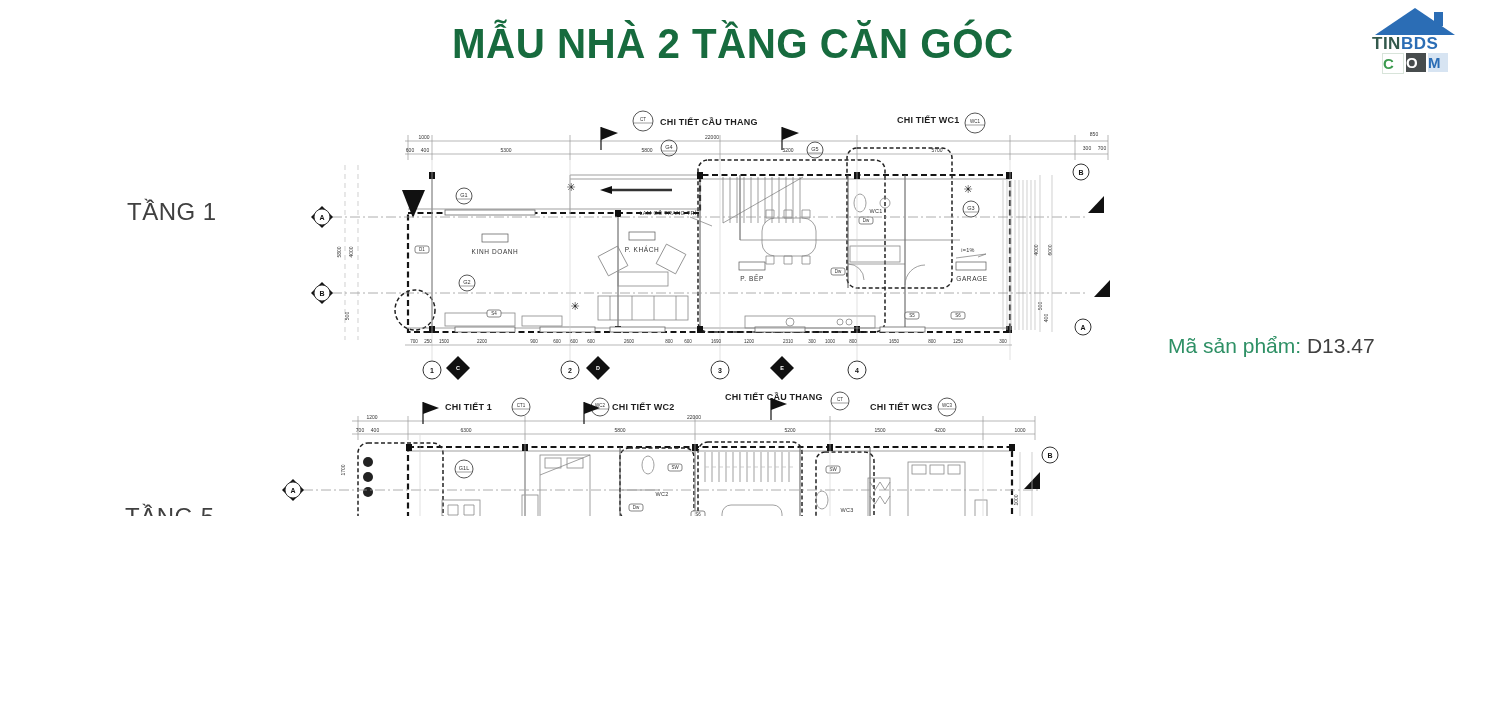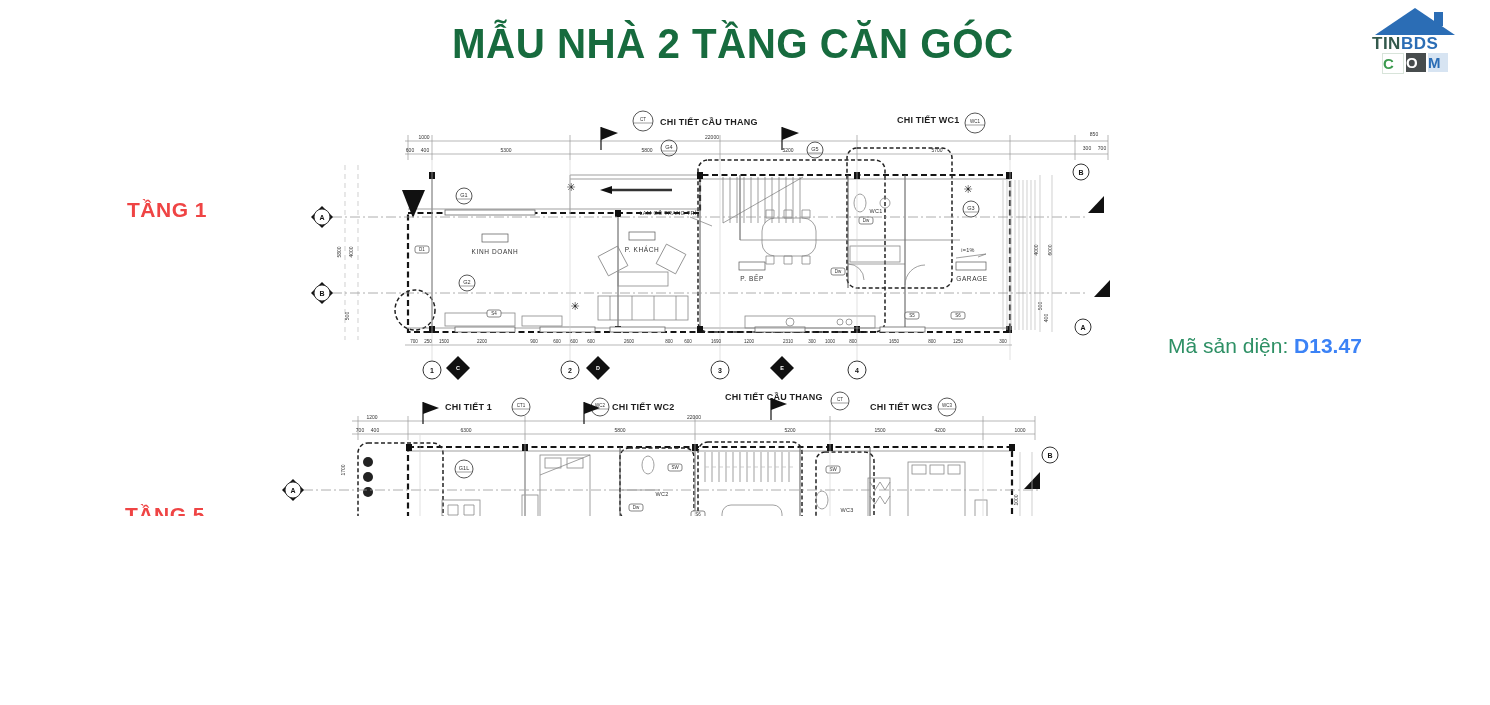--- a/index.html
+++ b/index.html
@@ -1,23 +1,23 @@
 <!DOCTYPE html>
 <html><head>
 <meta charset="utf-8">
 <style>
   html,body{margin:0;padding:0;background:#fff;}
   .page{position:relative;width:1490px;height:516px;background:#fff;overflow:hidden;
         font-family:"Liberation Sans",sans-serif;border-radius:9px;}
   .title{position:absolute;left:452px;top:20px;font-size:42px;font-weight:800;
          color:#176b3e;letter-spacing:.5px;transform:scaleX(.96);transform-origin:left;}
-  .floor-label{position:absolute;font-size:21px;font-weight:700;color:#ef4444;letter-spacing:.5px;}
+  .floor-label{position:absolute;font-size:24px;font-weight:400;color:#404040;letter-spacing:.5px;}
   .fl1{left:127px;top:198px;} .fl2{left:125px;top:503px;}
   .product{position:absolute;left:1168px;top:330px;font-size:21px;color:#2e9065;line-height:31px;}
-  .product b{color:#3b82f6;font-weight:700;}
+  .product b{color:#404040;font-weight:400;}
   .logo{position:absolute;left:1372px;top:5px;width:86px;text-align:left;}
   .logo-row1{margin-top:-6px;font-size:17px;font-weight:800;letter-spacing:.5px;line-height:17px;}
   .logo-tin{color:#33594c;} .logo-bds{color:#2b6db5;}
   .logo-row2{display:flex;justify-content:center;gap:2px;margin-top:1px;}
   .logo-row2 span{display:inline-block;width:20px;height:19px;line-height:19px;
       font-size:15px;font-weight:800;}
   .logo-c{color:#3b9a4e;border:1px solid #d8e4da;}
   .logo-o{color:#fff;background:#474c4d;}
   .logo-m{color:#2b6db5;background:#d7e4f2;}
   svg.plan{position:absolute;font-family:"Liberation Sans",sans-serif;}
@@ -64,21 +64,21 @@
       <span class="logo-c">C</span>
       <span class="logo-o">O</span>
       <span class="logo-m">M</span>
     </div>
   </div>
 
   <div class="floor-label fl1">TẦNG 1</div>
   <div class="floor-label fl2">TẦNG 5</div>
 
   <div class="product">
-    <div><span>Mã sản diện:</span> <b>D13.47</b></div>
+    <div><span>Mã sản phẩm:</span> <b>D13.47</b></div>
   </div>
 
   <svg class="plan" style="left:295px;top:95px" width="875" height="300" viewBox="295 95 875 300">
 
     <g class="callout">
       <circle class="gmark" cx="643" cy="121" r="10"></circle>
         <line class="wall2" x1="634" y1="123" x2="652" y2="123"></line>
       <text class="cmark" x="643" y="121">CT</text>
       <text class="ct" x="660" y="125">CHI TIẾT CẦU THANG</text>
       <circle class="gmark" cx="975" cy="123" r="10"></circle>

